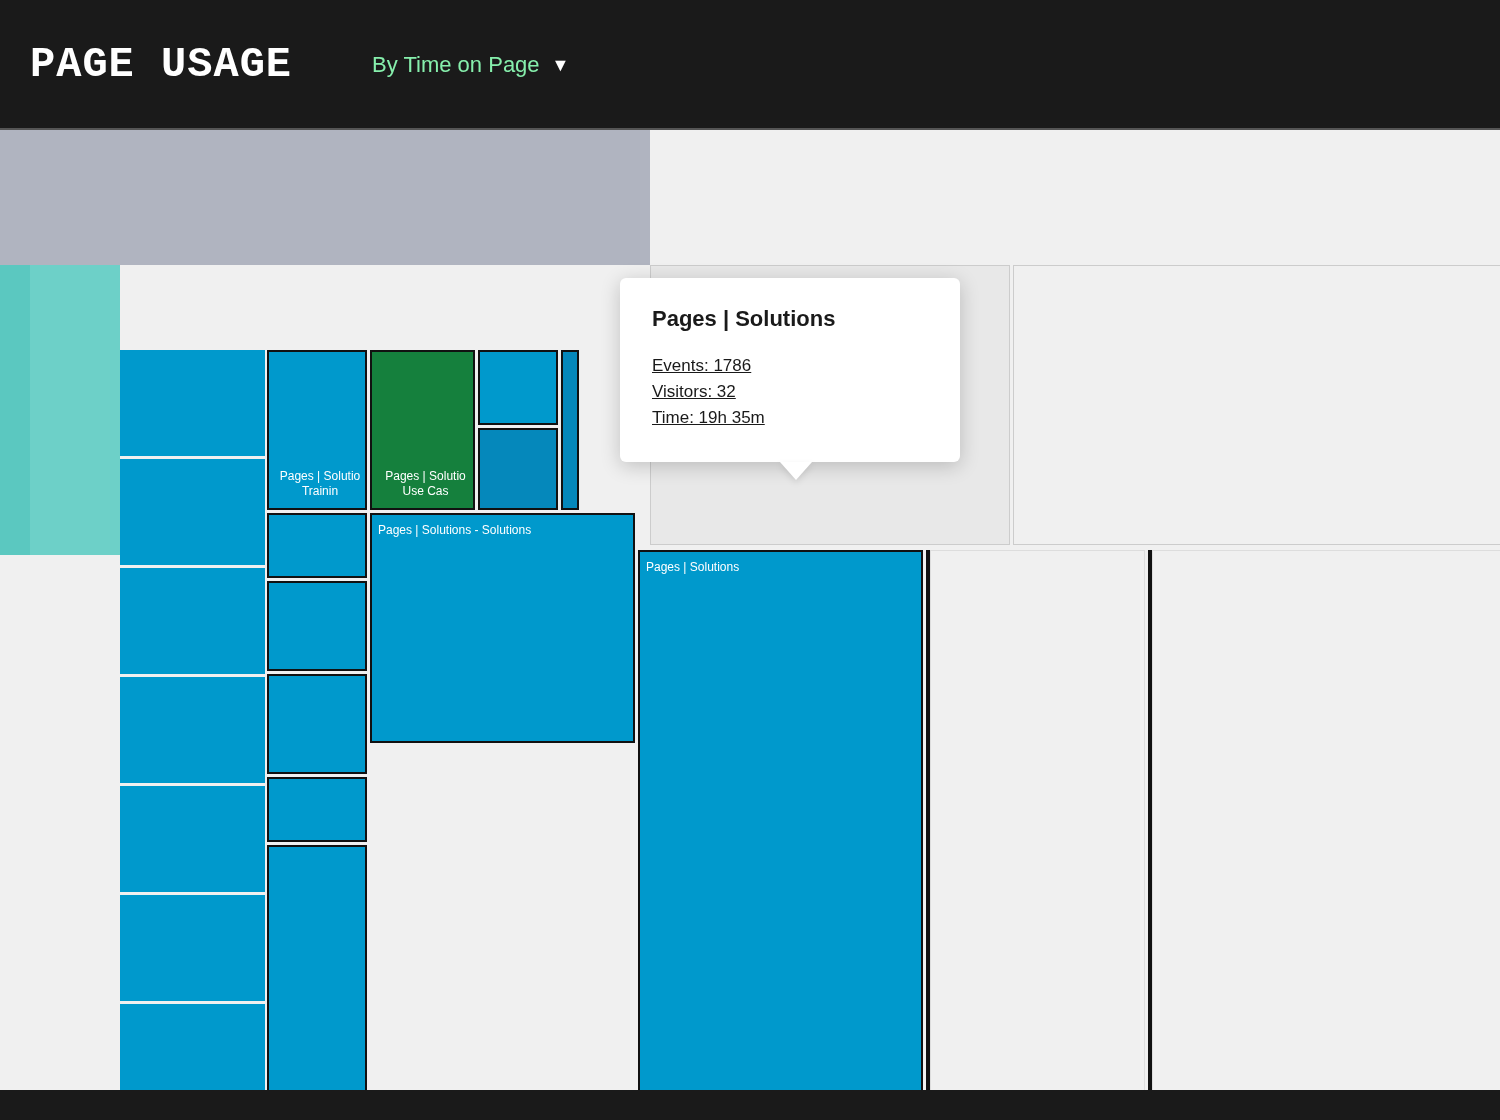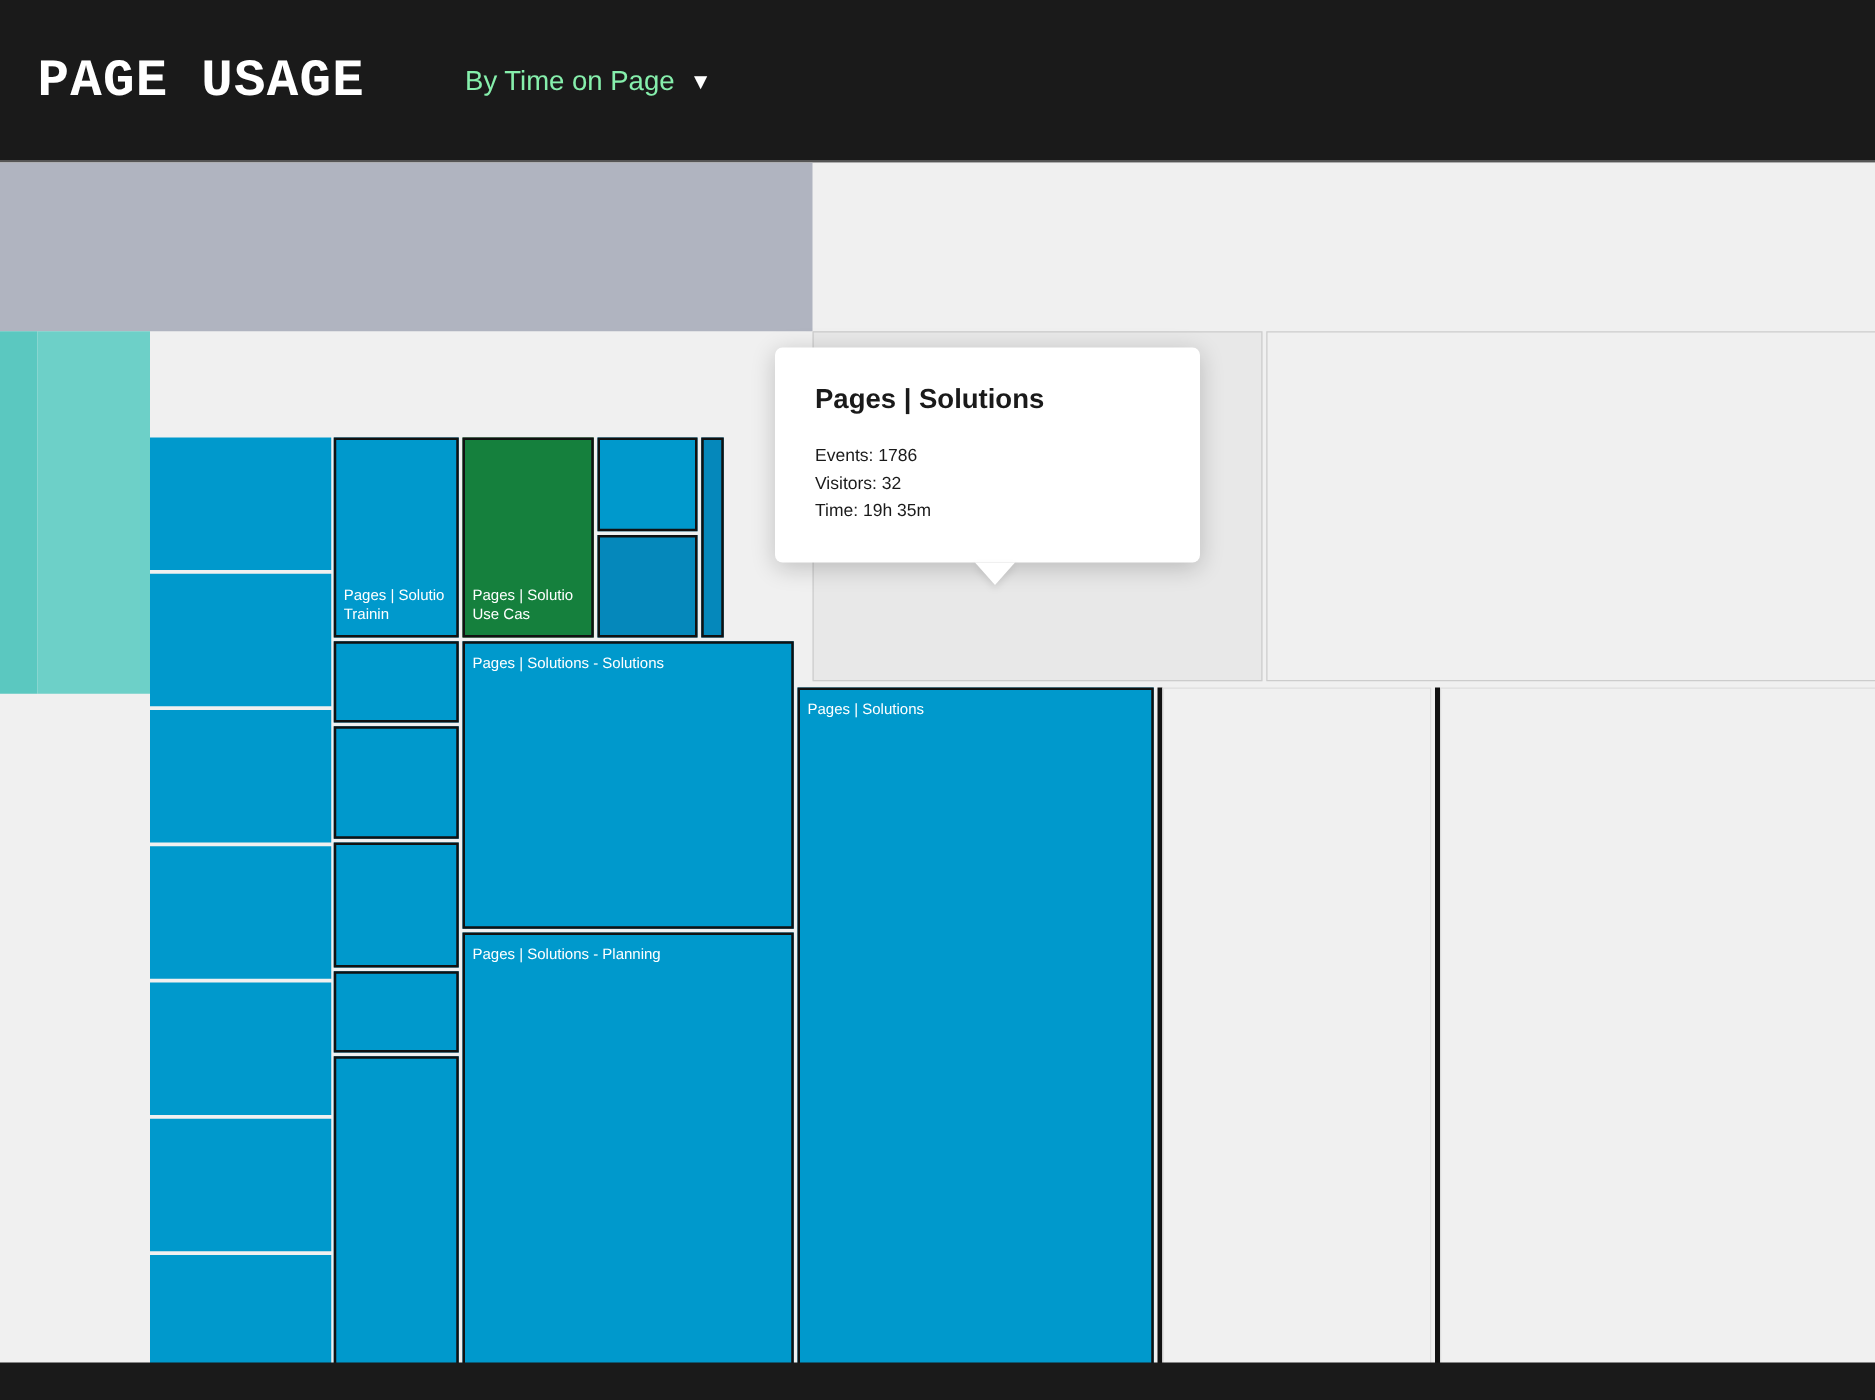--- a/index.html
+++ b/index.html
@@ -296,20 +296,21 @@
     }
 
     
     .block-label {
       color: white;
       font-size: 12px;
       line-height: 1.3;
       position: absolute;
       bottom: 8px;
       left: 6px;
+      text-align: center;
     }
     .block-label-top {
       color: white;
       font-size: 12px;
       line-height: 1.3;
       position: absolute;
       top: 8px;
       left: 6px;
     }
 
@@ -325,23 +326,24 @@
       padding: 28px 32px;
       z-index: 100;
     }
     .tooltip-title {
       font-size: 22px;
       font-weight: 700;
       color: #1a1a1a;
       margin-bottom: 24px;
     }
     .tooltip-row {
-      font-size: 14px;
+      font-size: 17px;
       color: #1a1a1a;
       margin-bottom: 6px;
+      text-decoration: underline;
     }
     .tooltip-pointer {
       position: absolute;
       bottom: -18px;
       left: 160px;
       width: 0;
       height: 0;
       border-left: 16px solid transparent;
       border-right: 16px solid transparent;
       border-top: 18px solid white;
@@ -405,23 +407,20 @@
   <div class="block-sm-a"></div>
   <div class="block-sm-b"></div>
   <div class="block-sm-c"></div>
   <div class="block-sm-d"></div>
   <div class="block-sm-e"></div>
 
   <div class="block-onboarding">
     <span class="block-label-top">Pages | Solutions - Solutions</span>
   </div>
 
-  <div class="block-planning">
-    <span class="block-label-top">Pages | Solutions - Planning</span>
-  </div>
 
   <div class="block-solutions-main">
     <span class="block-label-top">Pages | Solutions</span>
   </div>
 
   <div class="divider-v1"></div>
   <div class="divider-v2"></div>
 
   <div class="block-far-right-top"></div>
   <div class="block-far-right-bottom"></div>

